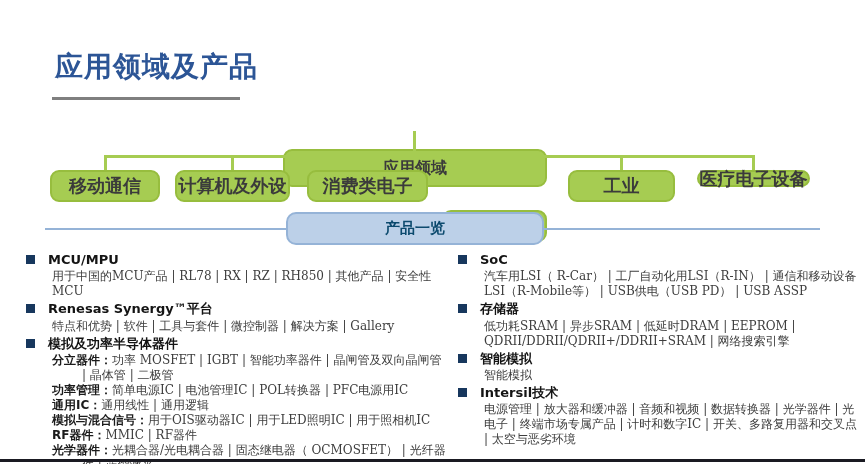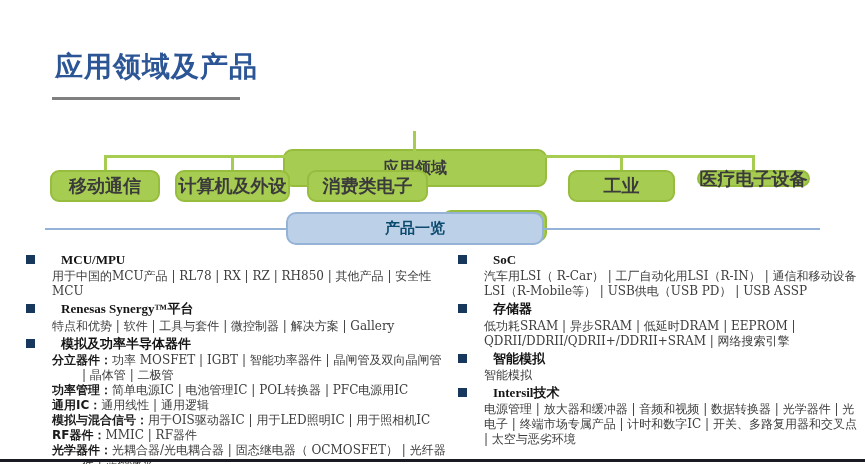--- a/index.html
+++ b/index.html
@@ -28,21 +28,21 @@
         border-radius:10px;display:flex;align-items:center;justify-content:center;
         font-size:15px;font-weight:bold;color:#0c4a6e;}
   
   .col{position:absolute;top:250px;}
   .col-left{left:24px;width:424px;}
   .col-right{left:456px;width:404px;}
   .item-head{display:flex;align-items:flex-start;font-size:13px;font-weight:bold;
         color:#141414;line-height:1.25;margin:2px 0 1px 0;}
   .bullet{width:9px;height:9px;background:var(--navy,#17375d);flex:none;
         margin:3px 0 0 2px;}
-  .head{padding-left:26px;font-family:Liberation Serif, serif;}
+  .head{padding-left:13px;}
   .line{font-family:"DejaVu Serif","Liberation Serif",serif;font-size:12px;line-height:1.25;
         color:#3d3d3d;padding-left:28px;}
   .line.hang{padding-left:58px;text-indent:-30px;}
   .line b{font-family:"DejaVu Sans","Liberation Sans",sans-serif;color:#1b1b1b;}
   
   .footer-bar{position:absolute;left:0;top:459px;width:865px;height:3px;
         background:var(--footer,#1a1a22);}
 </style>
 </head>
 <body>

